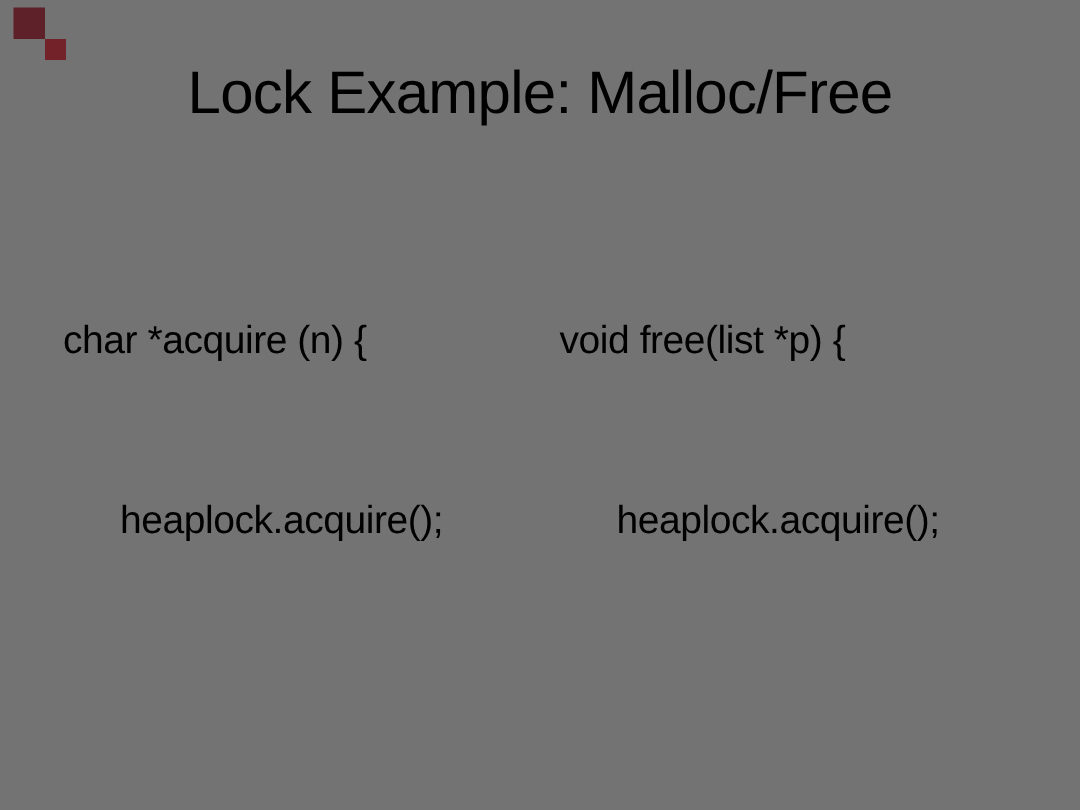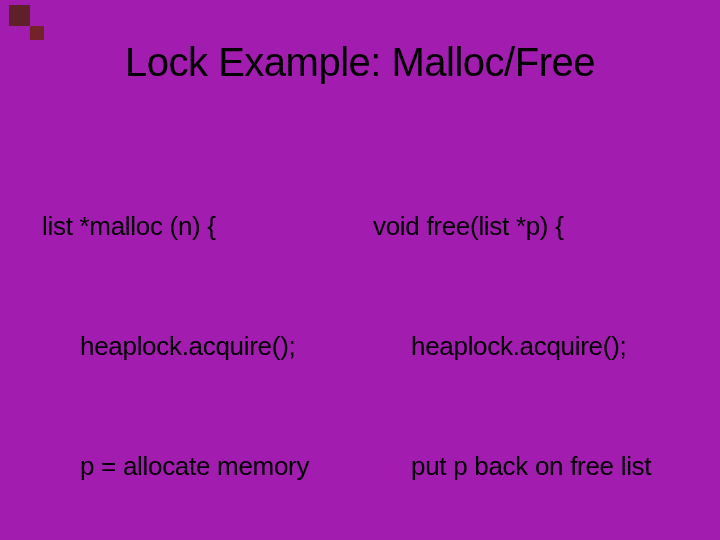--- a/index.html
+++ b/index.html
@@ -52,37 +52,35 @@
     white-space: pre;
     color: #000000;
   }
   .code-col.left-col  { left: 42px;  }
   .code-col.right-col { left: 373px; }
   .code-line.ind { padding-left: 38px; }
 </style>
 </head>
 <body>
 
-<div class="slide" style="background: #a21caf; text-decoration: underline;">
+<div class="slide" style="background: #737373; text-decoration: underline;">
 
   <div class="deco-sq large" style="background: rgb(94, 33, 41);"></div>
   <div class="deco-sq small" style="background: rgb(115, 34, 42);"></div>
 
   <h1 class="slide-title">Lock Example: Malloc/Free</h1>
 
   <div class="code-col left-col">
-    <div class="code-line">list *malloc (n) {</div>
+    <div class="code-line">char *acquire (n) {</div>
     <div class="code-line ind">heaplock.acquire();</div>
-    <div class="code-line ind">p = allocate memory</div>
     
     
     
   </div>
 
   <div class="code-col right-col">
     <div class="code-line">void free(list *p) {</div>
     <div class="code-line ind">heaplock.acquire();</div>
-    <div class="code-line ind">put p back on free list</div>
     
     
   </div>
 
 </div>
 
 </body></html>

